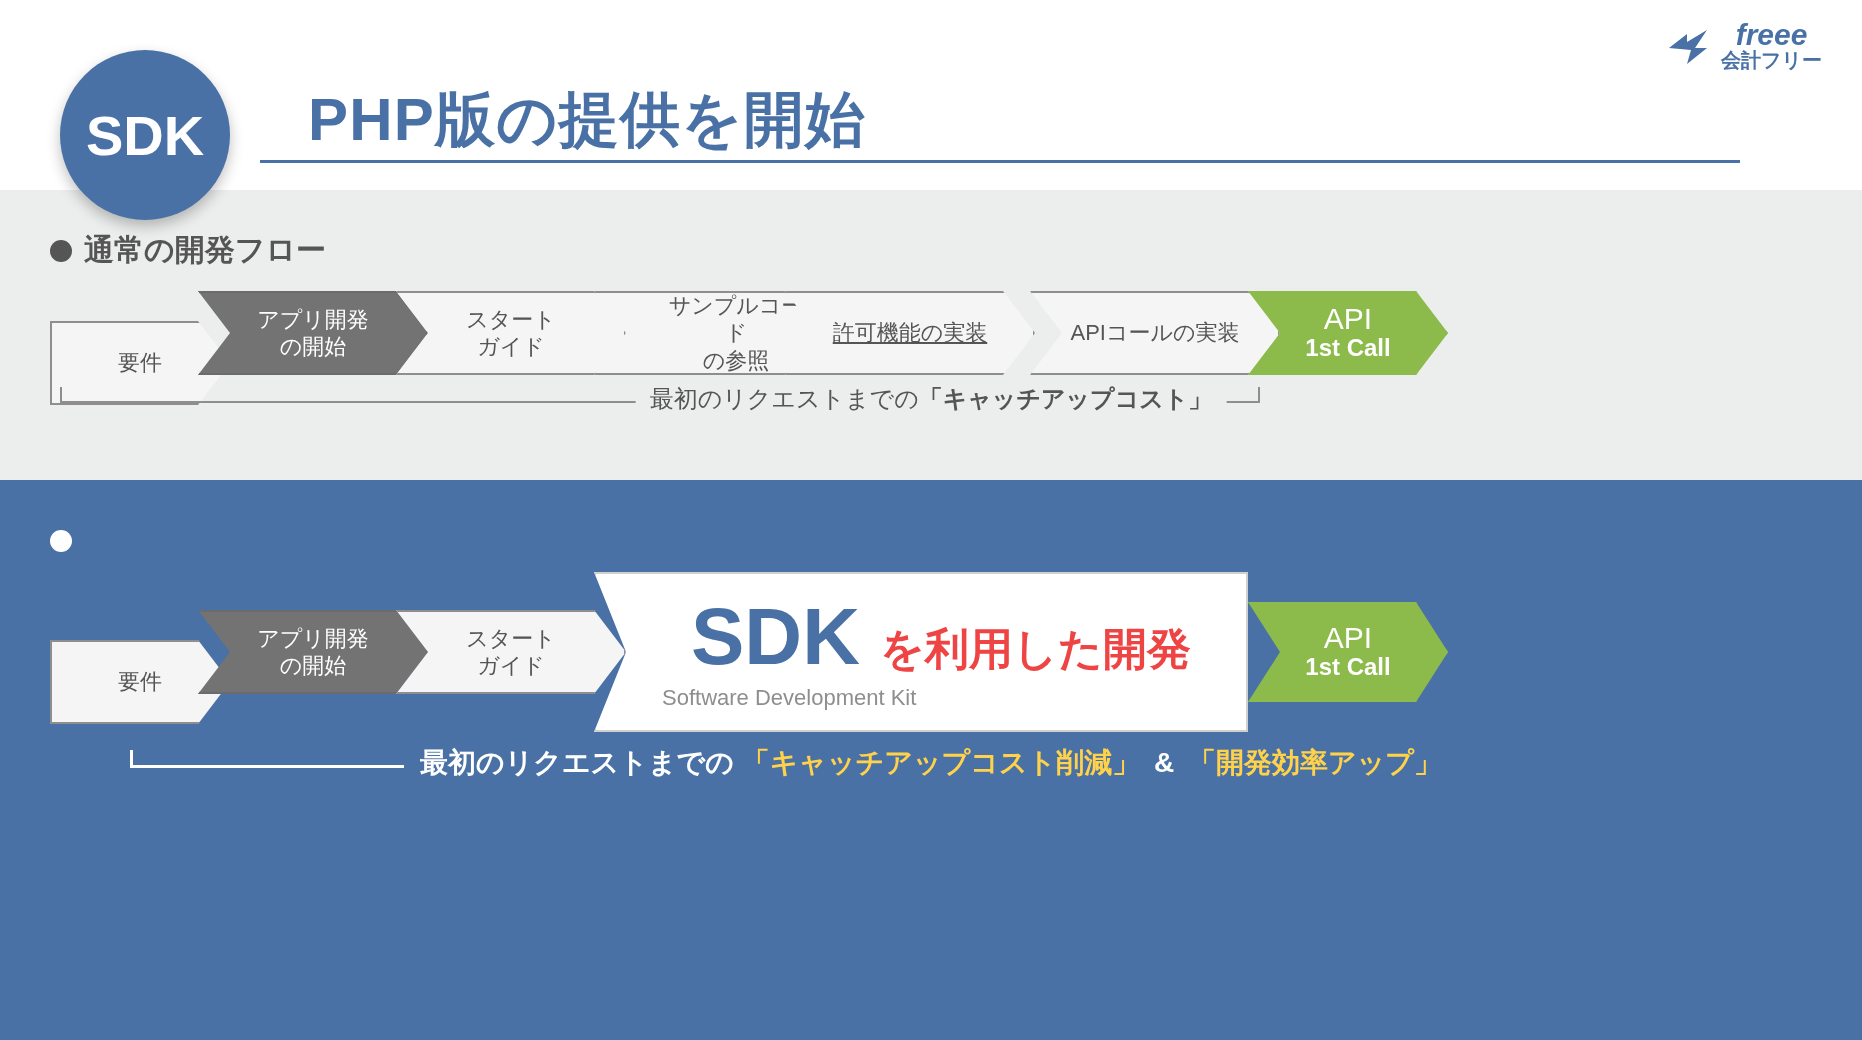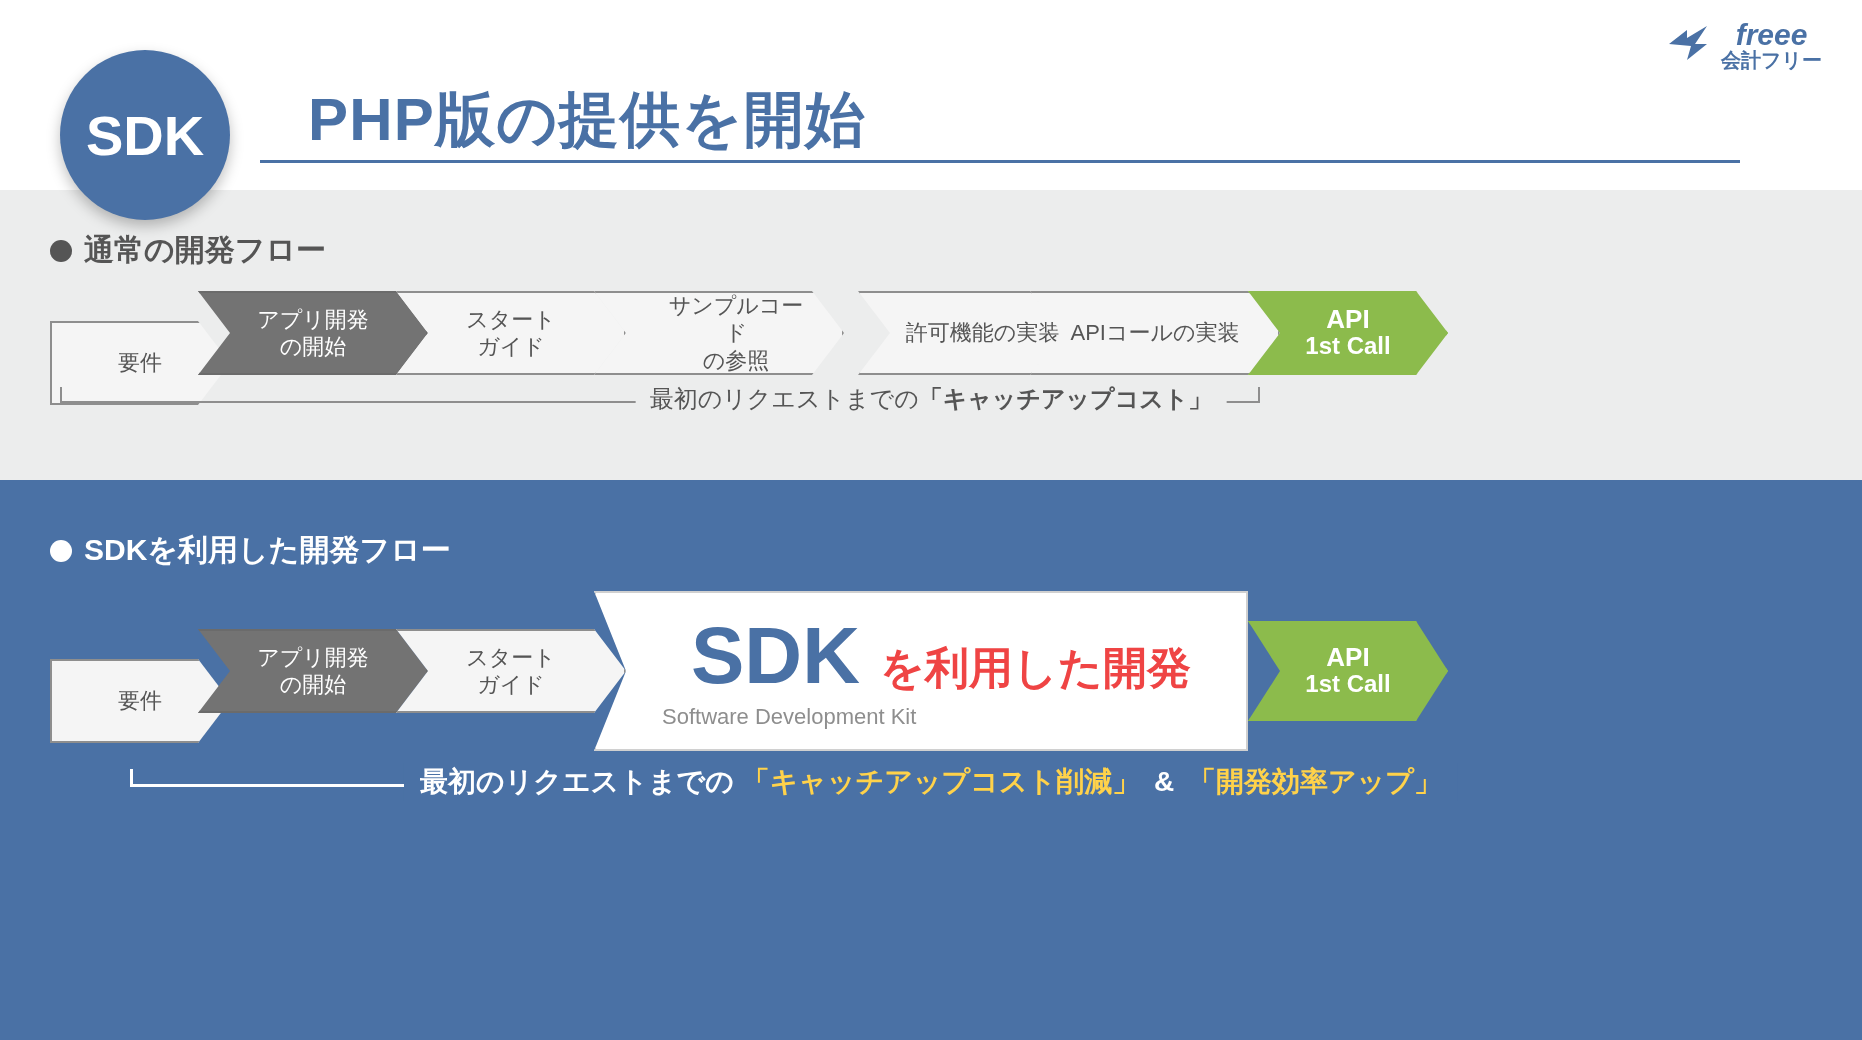--- a/index.html
+++ b/index.html
@@ -51,21 +51,21 @@
     top: 160px;
     width: 1480px;
     height: 3px;
     background: #4a71a5;
   }
   .logo {
     position: absolute;
     right: 40px;
     top: 20px;
     display: flex;
-    align-items: flex-start;
+    align-items: flex-end;
     gap: 10px;
     color: #4a71a5;
   }
   .logo-text {
     display: flex;
     flex-direction: column;
     align-items: center;
   }
   .logo-script {
     font-style: italic;
@@ -130,21 +130,21 @@
     background: #f5f5f5;
     clip-path: polygon(0 0, calc(100% - 32px) 0, 100% 50%, calc(100% - 32px) 100%, 0 100%, 32px 50%);
     padding: 0 36px;
   }
   .chevron.first {
     clip-path: polygon(0 0, calc(100% - 32px) 0, 100% 50%, calc(100% - 32px) 100%, 0 100%);
     margin-top: 30px;
   }
   .chevron.dark { background: #737373; color: #fff; border-color: #6b6b6b; }
   .chevron.green { background: #8cbb4c; color: #fff; border-color: #8cbb4c; }
-  .chevron.green .api-top { font-size: 26px; font-weight: 700; line-height: 1; }
+  .chevron.green .api-top { font-size: 30px; font-weight: 400; line-height: 1; }
   .chevron.green .api-bot { font-size: 24px; font-weight: 600; line-height: 1.2; }
 
   
   .bracket-row {
     position: relative;
     height: 60px;
     margin-top: 12px;
   }
   .bracket-line {
     position: absolute;
@@ -274,21 +274,21 @@
 の開始</span>
       </div>
     <div class="chevron" style="left:346px; width:230px;">
         <span style="white-space:pre-line;">スタート
 ガイド</span>
       </div>
     <div class="chevron" style="left:544px; width:250px;">
         <span style="white-space:pre-line;margin-left:34px;">サンプルコード
 の参照</span>
       </div>
-    <div class="chevron" style="left:808px; width:250px;">
+    <div class="chevron" style="left:735px; width:250px;text-decoration:underline;">
         <span>許可機能の実装</span>
       </div>
     <div class="chevron" style="left:980px; width:250px;">
         <span>APIコールの実装</span>
       </div>
     <div class="chevron green" style="left:1198px; width:200px;">
       <span class="api-top">API</span>
       <span class="api-bot">1st Call</span>
     </div>
   </div>
@@ -300,21 +300,20 @@
     </div>
     <div class="bracket-caption">
       <span>最初のリクエストまでの</span><span class="strong">「キャッチアップコスト」</span>
     </div>
   </div>
 </div>
 
 <div class="section-2">
   <div class="section-label">
     <span class="bullet"></span>
-    <span>SDKを利用した開発フロー</span>
   </div>
 
   <div class="flow-row-2">
     <div class="chevron first" style="left:0; width:180px;">
         <span>要件</span>
       </div>
     <div class="chevron dark" style="left:148px; width:230px;">
         <span style="white-space:pre-line;">アプリ開発
 の開始</span>
       </div>

